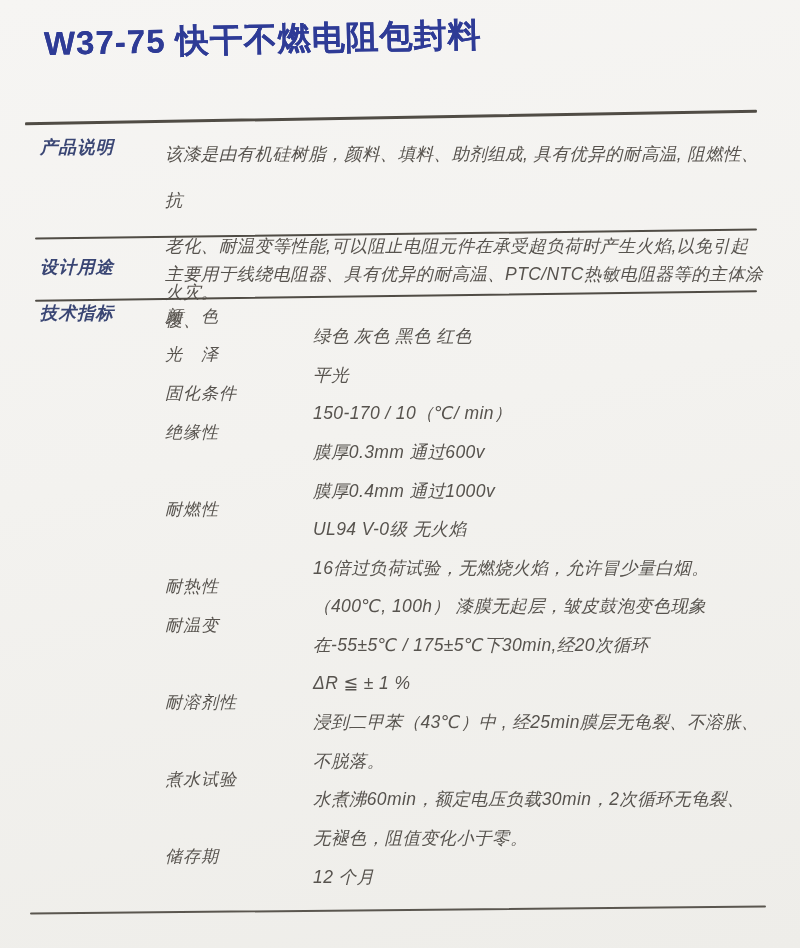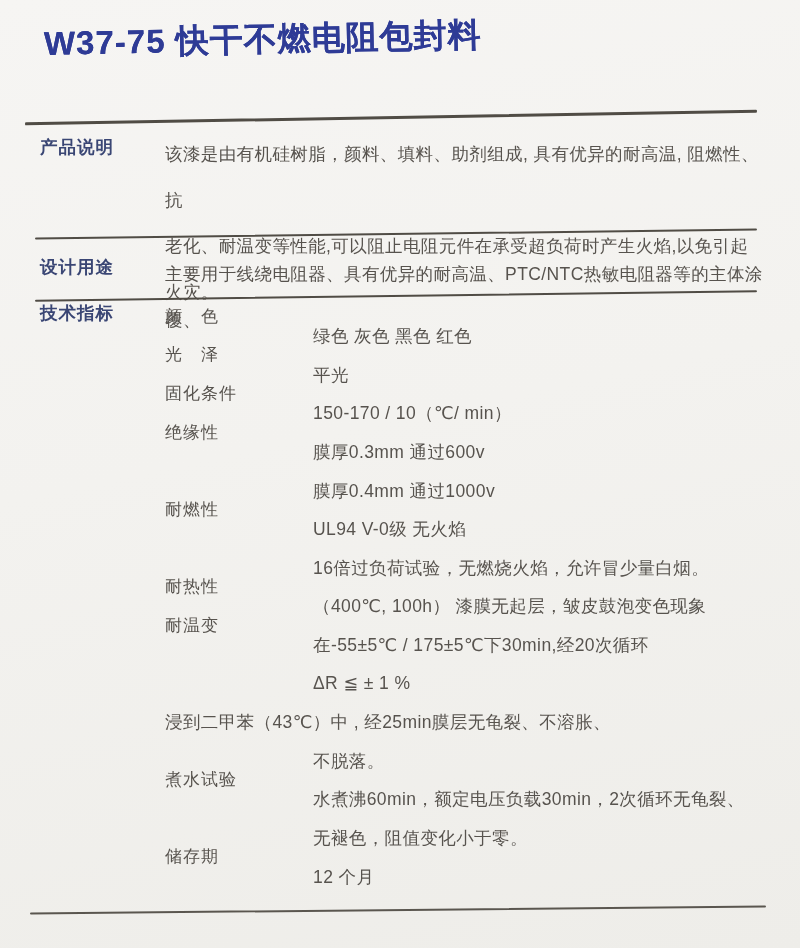--- a/index.html
+++ b/index.html
@@ -19,21 +19,21 @@
     text-shadow:0 0 0.5px #2e3b96;
   }
   .rule{
     position:absolute;background:#504c45;border-radius:1px;
   }
   .rule-1{top:116px;left:25px;width:732px;height:3px;transform:rotate(-1deg);}
   .rule-2{top:233px;left:35px;width:722px;height:2px;transform:rotate(-0.7deg);}
   .rule-3{top:295px;left:35px;width:722px;height:2px;transform:rotate(-0.75deg);}
   .rule-4{top:909px;left:30px;width:736px;height:2px;transform:rotate(-0.55deg);background:#5a564f;}
   .section{
-    position:absolute;left:40px;width:724px;display:flex;align-items:flex-start;
+    position:absolute;left:40px;width:724px;display:flex;align-items:flex-start;font-style:italic;
   }
   .sec-product{top:131px;}
   .sec-design{top:251px;justify-content:center;}
   .sec-tech{top:297px;}
   .sec-label{
     flex:0 0 125px;font-size:17.5px;font-weight:bold;color:#3a4674;
     letter-spacing:1px;padding-top:4px;
   }
   .sec-body{
     flex:1;font-size:17.5px;color:#57534e;line-height:46px;letter-spacing:0.4px;
@@ -112,20 +112,21 @@
       </div>
       <div class="spec-row">
         <div class="spec-attr">耐温变</div>
         <div class="spec-value">在-55±5℃ / 175±5℃下30min,经20次循环</div>
       </div>
       <div class="spec-row">
         <div class="spec-attr"></div>
         <div class="spec-value">ΔR ≦ ± 1 %</div>
       </div>
       <div class="spec-row">
+        <div class="spec-attr">耐溶剂性</div>
         <div class="spec-value">浸到二甲苯（43℃）中 , 经25min膜层无龟裂、不溶胀、</div>
       </div>
       <div class="spec-row">
         <div class="spec-attr"></div>
         <div class="spec-value">不脱落。</div>
       </div>
       <div class="spec-row">
         <div class="spec-attr">煮水试验</div>
         <div class="spec-value">水煮沸60min，额定电压负载30min，2次循环无龟裂、</div>
       </div>

